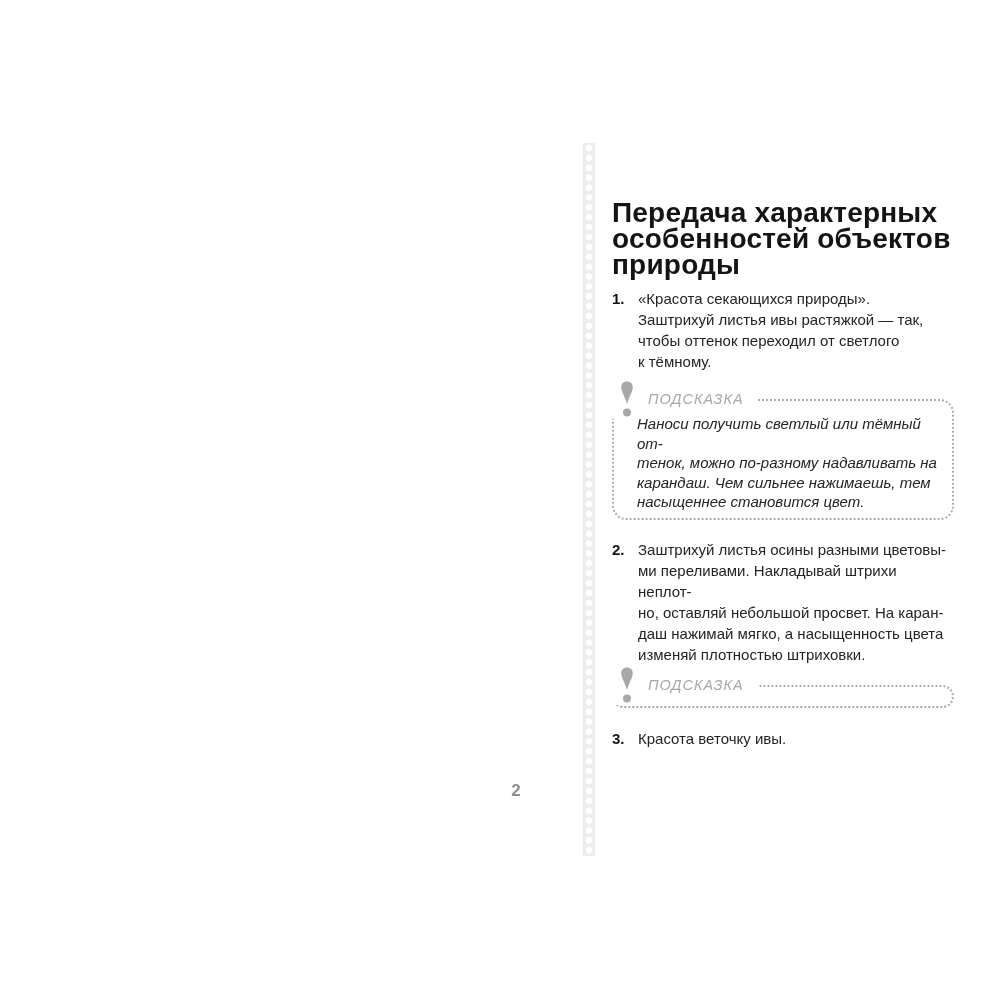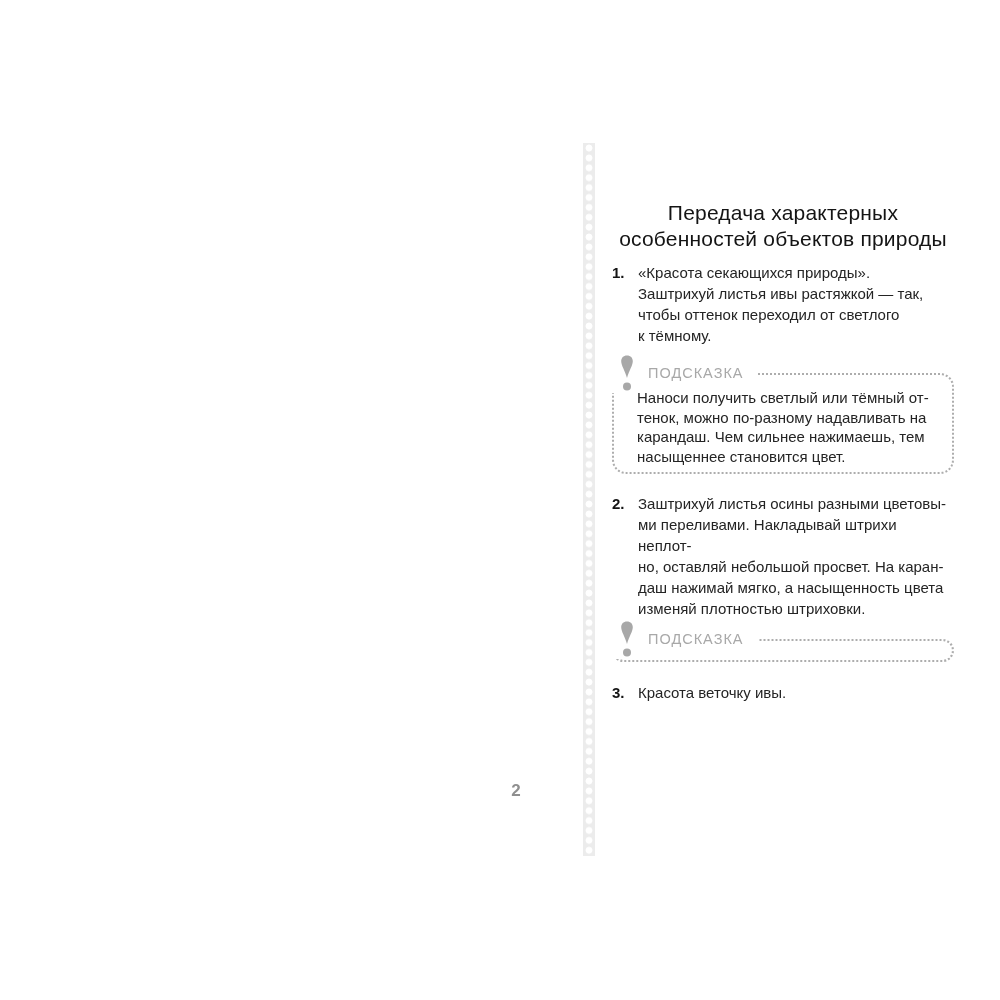--- a/index.html
+++ b/index.html
@@ -42,27 +42,26 @@
   
   .content {
     position: absolute;
     left: 612px;
     top: 200px;
     width: 342px;
     color: #222222;
   }
 
   .title {
-    font-size: 21px;
+    font-size: 28px;
     line-height: 26px;
-    font-weight: 400;
+    font-weight: 700;
     color: #141414;
     letter-spacing: 0.2px;
     white-space: pre-line;
-    text-align: center;
   }
 
   .list-item {
     display: flex;
     align-items: flex-start;
     font-size: 15px;
     line-height: 21px;
   }
   .list-item .num {
     flex: none;
@@ -77,20 +76,21 @@
   .item-1 { margin-top: 10px; }
   .item-2 { margin-top: 19px; }
   .item-3 { margin-top: 20px; }
 
   
   .hint {
     position: relative;
     border: 2px dotted #adadad;
     border-radius: 14px;
     padding: 13px 8px 6px 23px;
+    font-style: italic;
   }
   .hint-1 { margin-top: 27px; }
   .hint-2 { margin-top: 20px; }
 
   .hint-head {
     position: absolute;
     top: -22px;
     left: -2px;
     height: 40px;
     display: flex;

